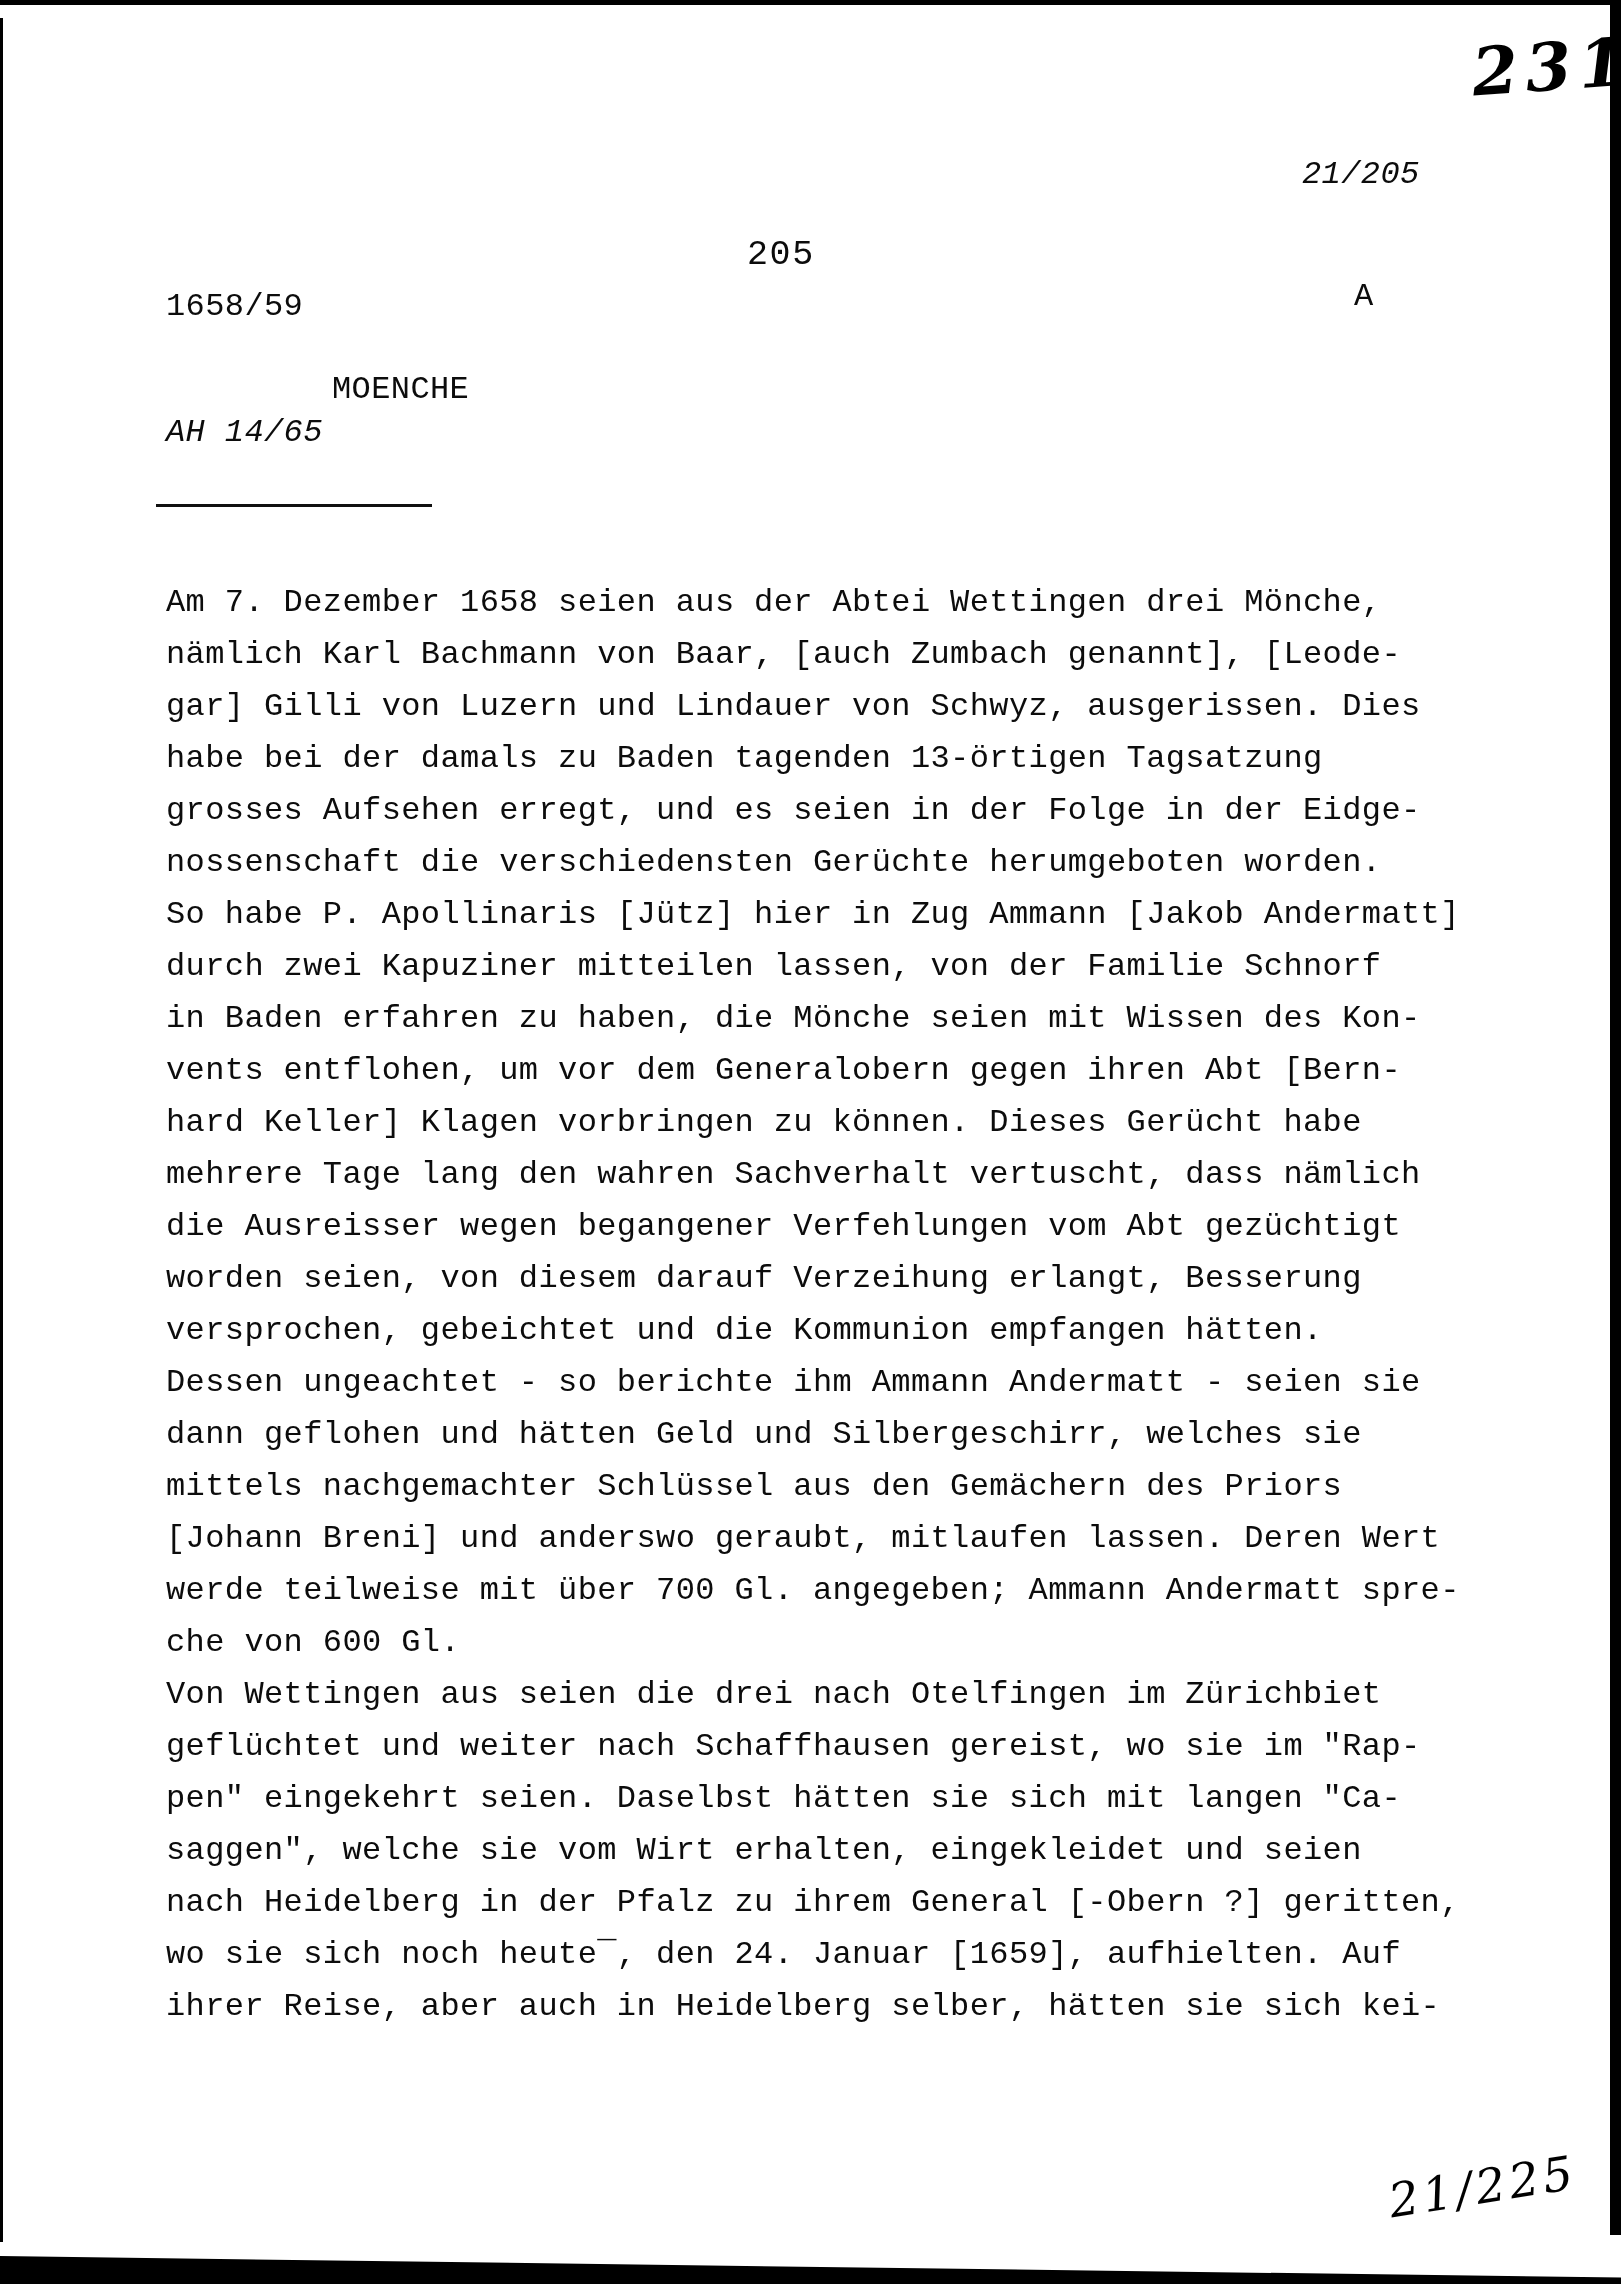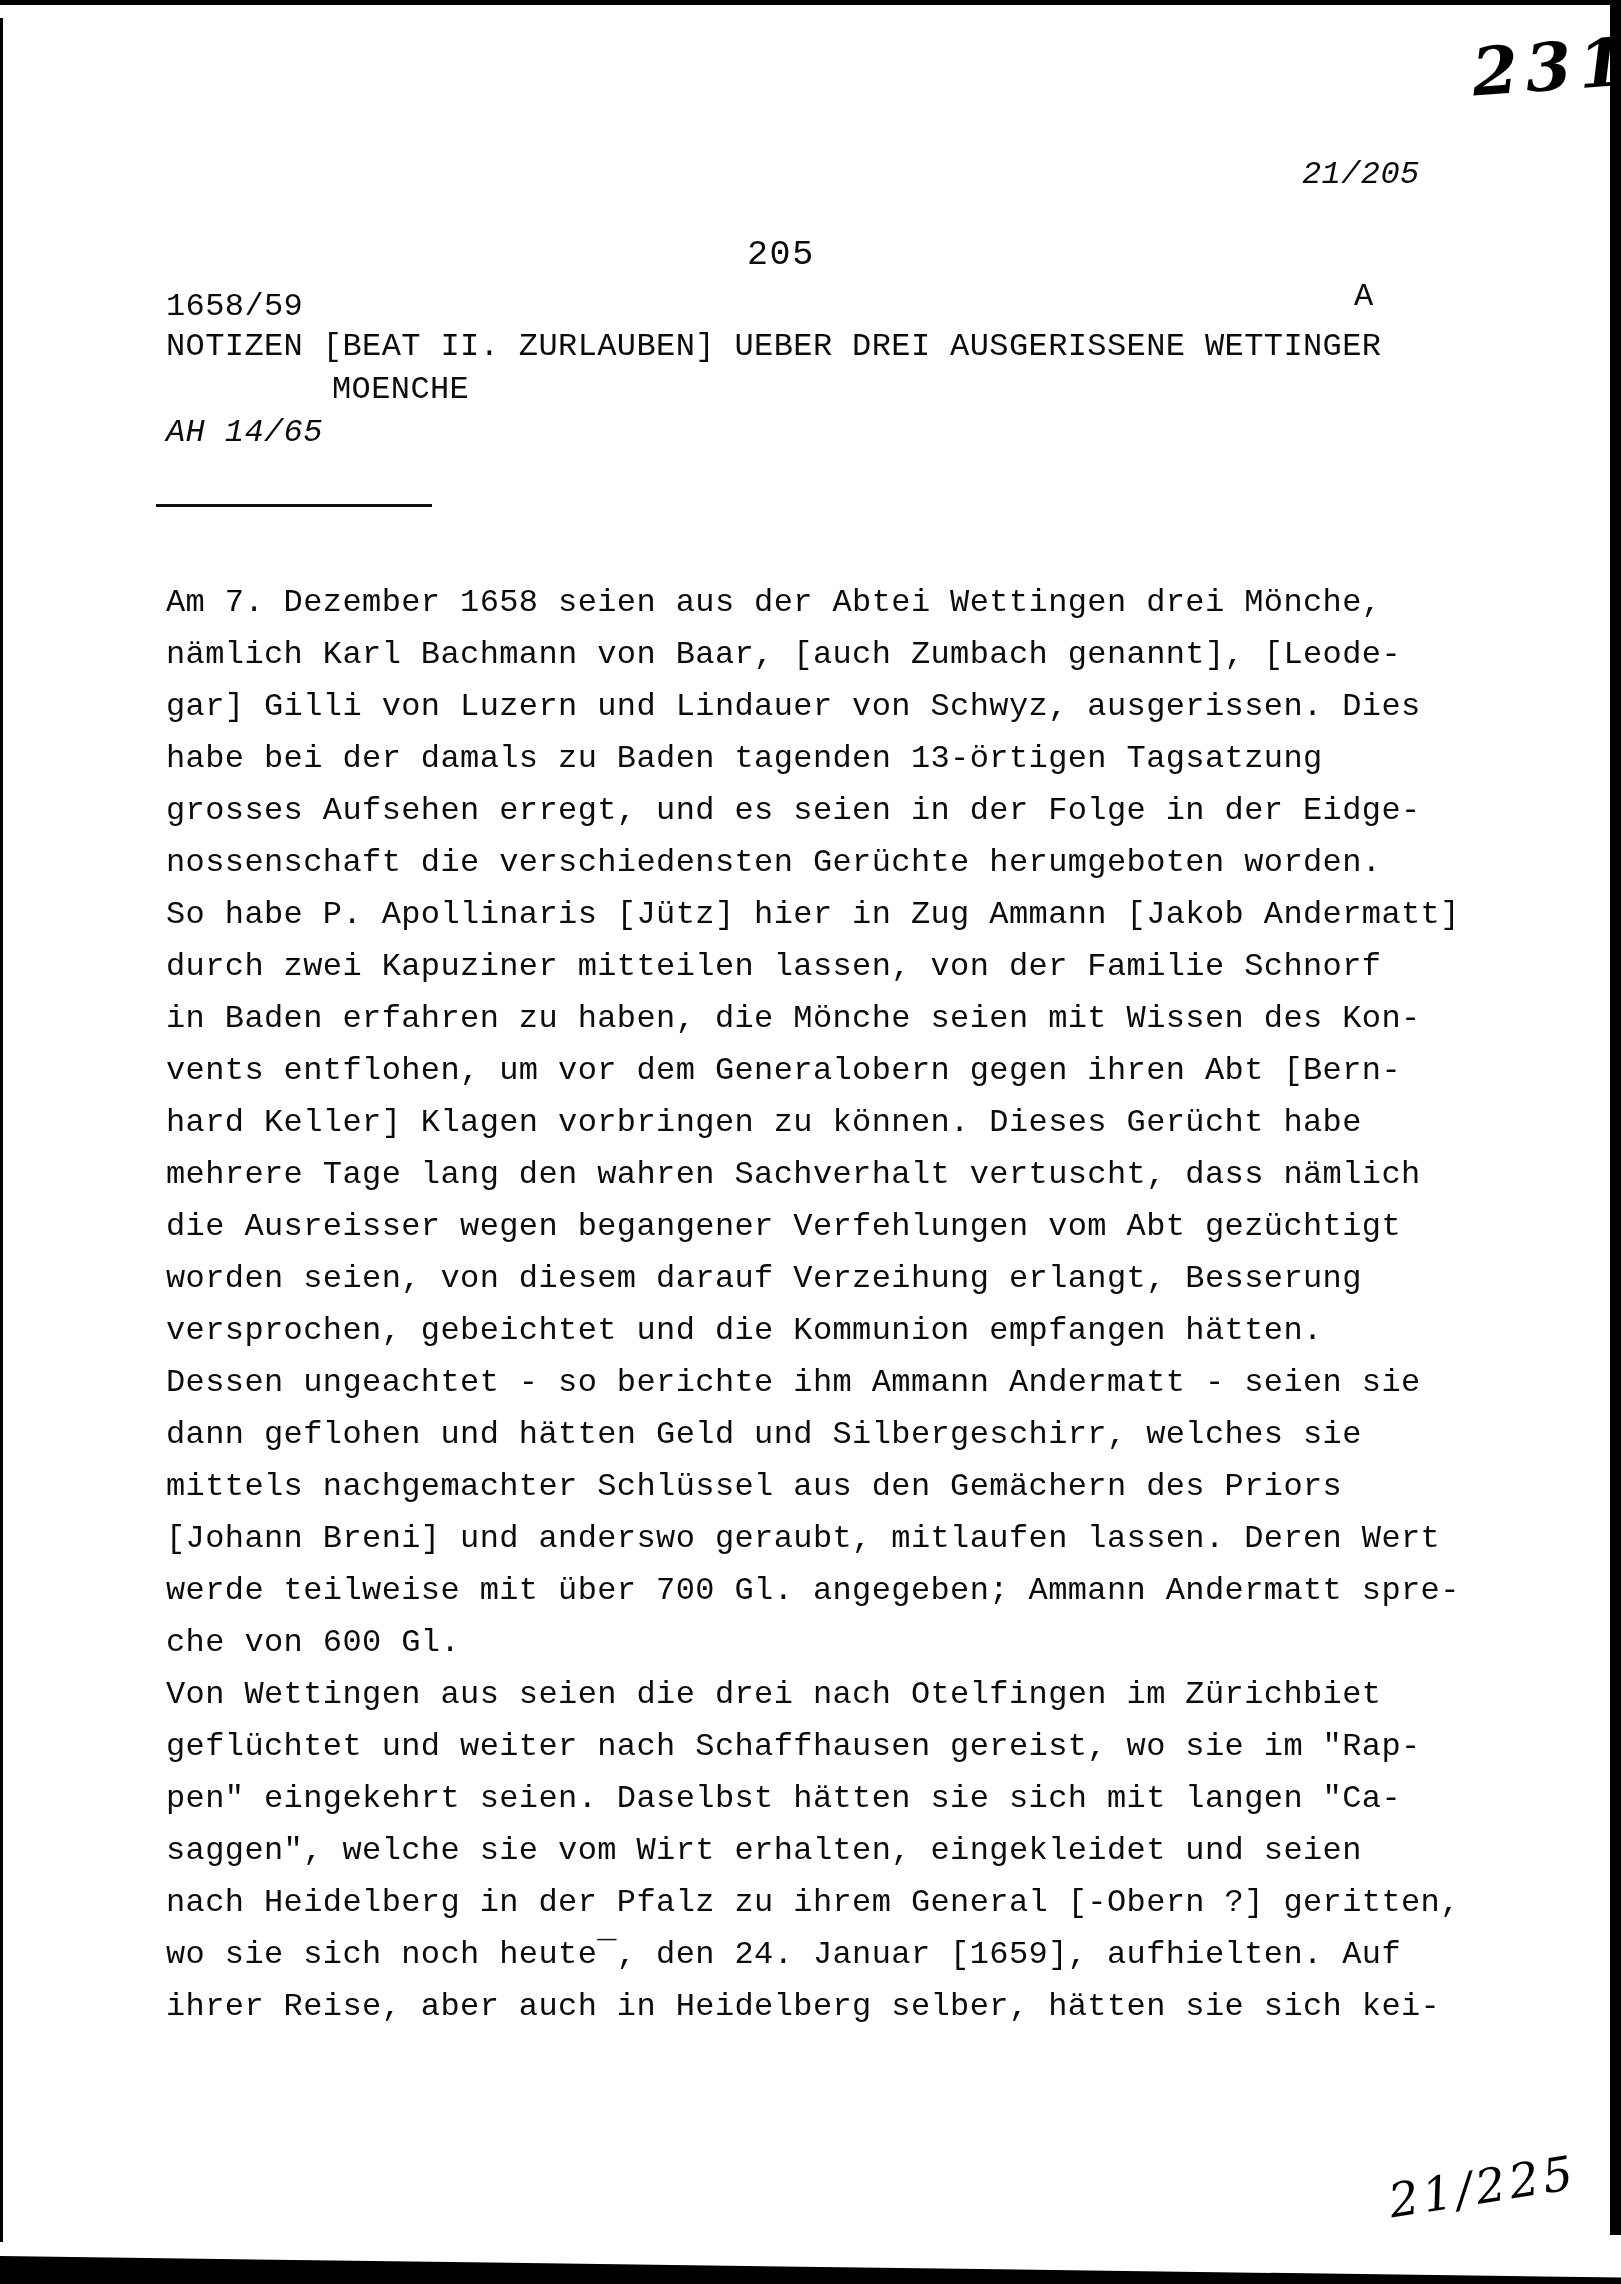--- a/index.html
+++ b/index.html
@@ -70,21 +70,20 @@
   <div class="hand hand-top">231</div>
 
   <div class="mono italic abs doc-ref">21/205</div>
 
   <div class="mono abs page-number">205</div>
 
   <div class="mono abs date-range">1658/59</div>
 
   <div class="mono abs series-letter">A</div>
 
-  <div class="mono abs title-line1">NOTIZEN [BEAT II. ZURLAUBEN] UEBER DREI AUSGERISSENE WETTINGER</div>
 
   <div class="mono abs title-line2">MOENCHE</div>
 
   <div class="mono italic abs source-ref">AH 14/65</div>
 
   <div class="rule"></div>
 
   <div class="body-text">Am 7. Dezember 1658 seien aus der Abtei Wettingen drei Mönche,
 nämlich Karl Bachmann von Baar, [auch Zumbach genannt], [Leode-
 gar] Gilli von Luzern und Lindauer von Schwyz, ausgerissen. Dies

